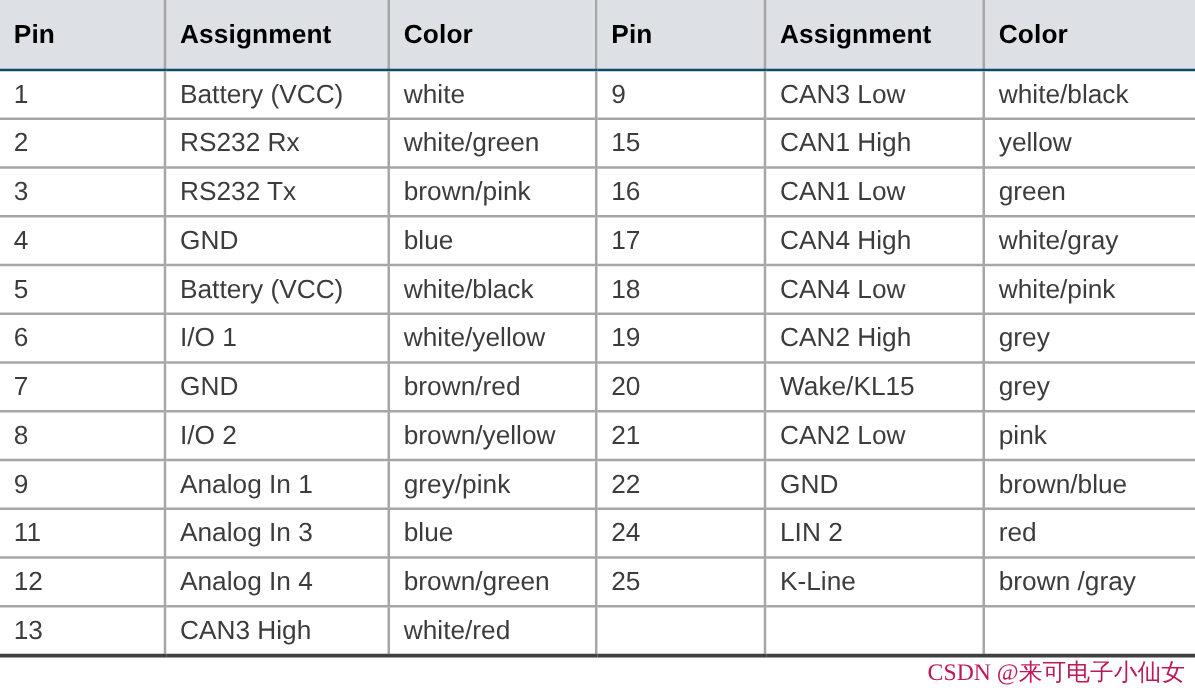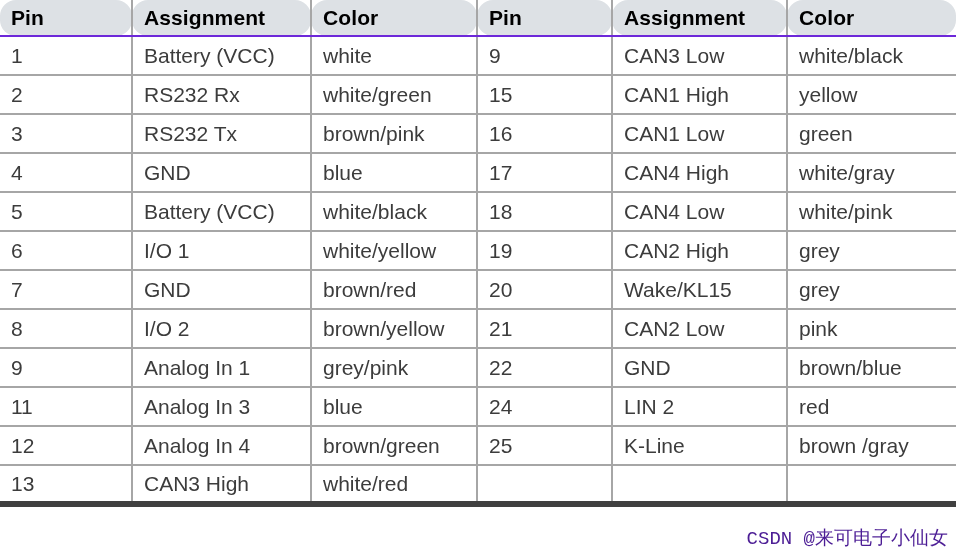--- a/index.html
+++ b/index.html
@@ -40,48 +40,47 @@
     font-size: 21px;
     line-height: 1.1;
     white-space: nowrap;
     overflow: hidden;
   }
 
   #pin-table thead th {
     background: #dde1e5;
     color: #000000;
     font-weight: bold;
-    height: 36px;
-    border-bottom: 2px solid #6d28d9;
+    height: 56px;
+    border-bottom: 2px solid #0c4a6e;
     letter-spacing: 0.1px;
-    border-radius: 16px;
   }
 
   #pin-table tbody td {
     background: #ffffff;
     color: #3c3c3c;
     font-weight: normal;
   }
 
   #pin-table tbody tr:last-child td {
-    border-bottom: 6px solid #404040;
+    border-bottom: 3px solid #404040;
   }
 
   
   #pin-table th.edge, #pin-table td.edge {
     border-right: none;
   }
 
   .watermark {
     position: absolute;
     right: 8px;
     bottom: 4px;
     font-size: 19px;
-    color: #4c1d95;
-    font-family: Liberation Mono, monospace;
+    color: #be185d;
+    font-family: Liberation Serif, serif;
     pointer-events: none;
     white-space: nowrap;
   }
 </style>
 </head>
 <body>
 
 <table id="pin-table">
   <colgroup>
     <col class="c-pin">

